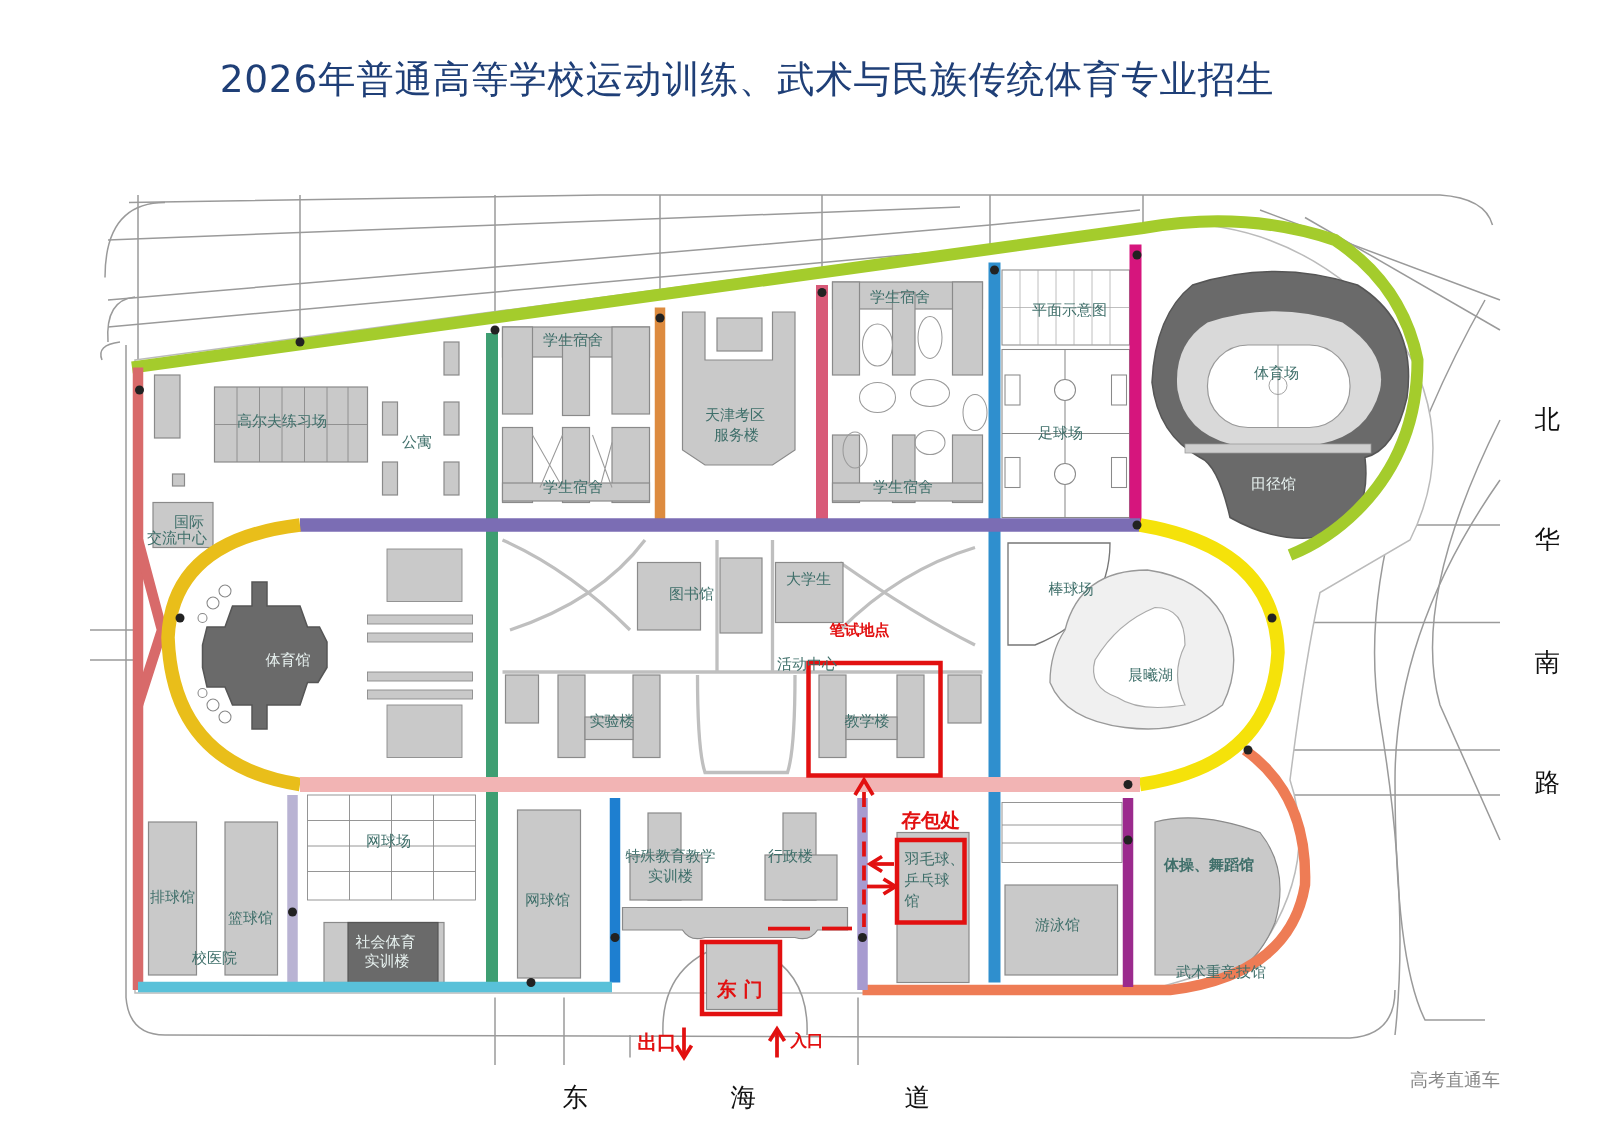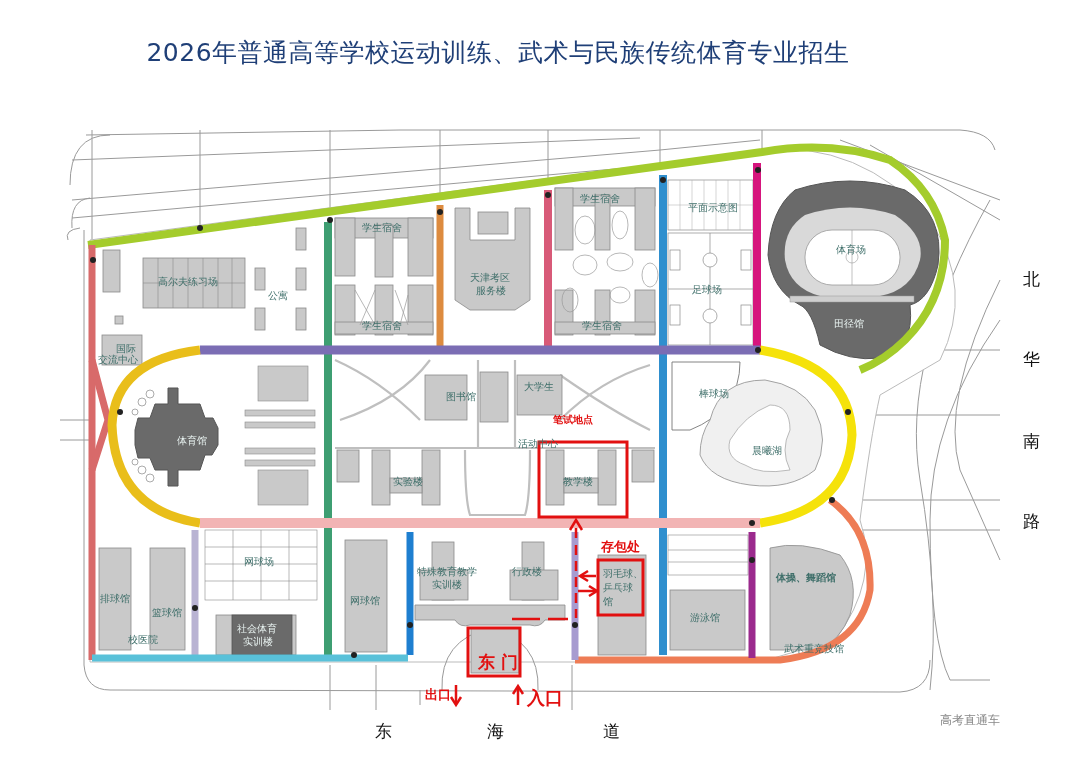--- a/index.html
+++ b/index.html
@@ -327,23 +327,23 @@
 <div class="lbl" style="left:512px; top:566px;">行政楼</div>
 <div class="lbl" style="left:603px; top:568px;">羽毛球、</div>
 <div class="lbl" style="left:603px; top:582px;">乒乓球</div>
 <div class="lbl" style="left:603px; top:596px;">馆</div>
 <div class="lbl" style="left:690px; top:612px;">游泳馆</div>
 <div class="lbl" style="left:776px; top:572px;font-weight:bold;">体操、舞蹈馆</div>
 <div class="lbl" style="left:784px; top:607px;margin-top:36px;">武术重竞技馆</div>
 
 <div class="red-lbl" style="left:553px; top:413px; font-size:10px;">笔试地点</div>
 <div class="red-lbl" style="left:601px; top:538px; font-size:13px;">存包处</div>
-<div class="red-lbl" style="left:478px; top:651px; font-size:17px;">东 门</div>
+<div class="red-lbl" style="left:478px; top:651px; font-size:13px;">东 门</div>
 <div class="red-lbl" style="left:425px; top:686px; font-size:13px;">出口</div>
-<div class="red-lbl" style="left:527px; top:686px; font-size:18px;">入口</div>
+<div class="red-lbl" style="left:527px; top:686px; font-size:11px;">入口</div>
 
 <div class="road" style="left:1023px; top:268px;">北</div>
 <div class="road" style="left:1023px; top:348px;">华</div>
 <div class="road" style="left:1023px; top:430px;">南</div>
 <div class="road" style="left:1023px; top:510px;">路</div>
 <div class="road" style="left:375px; top:720px;">东</div>
 <div class="road" style="left:487px; top:720px;">海</div>
 <div class="road" style="left:603px; top:720px;">道</div>
 
 <div class="watermark">高考直通车</div>

